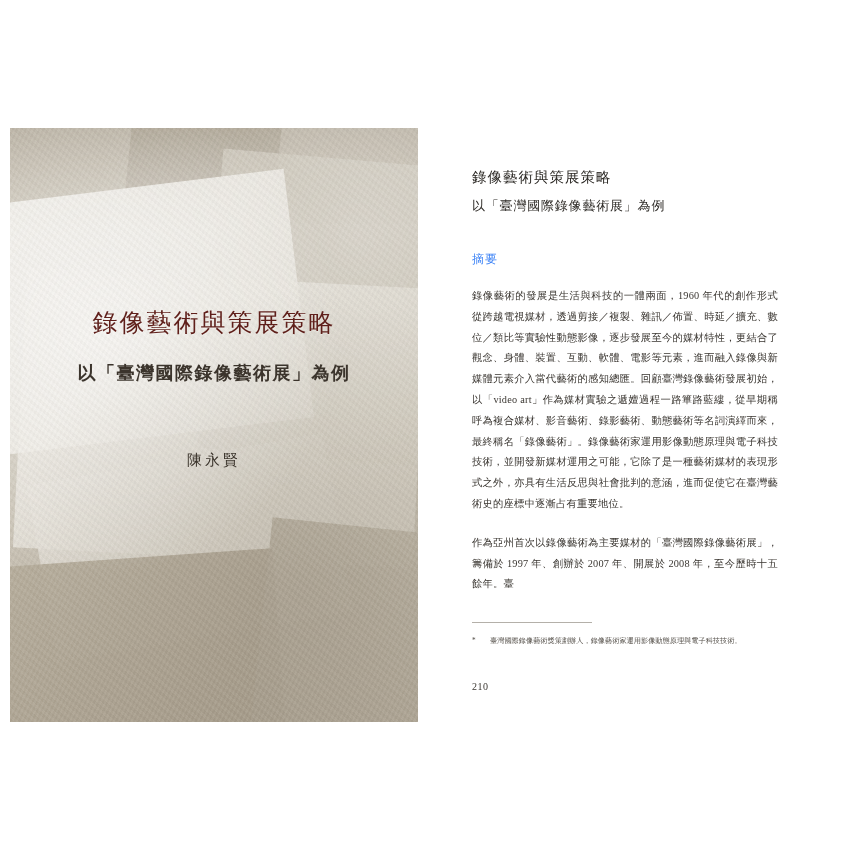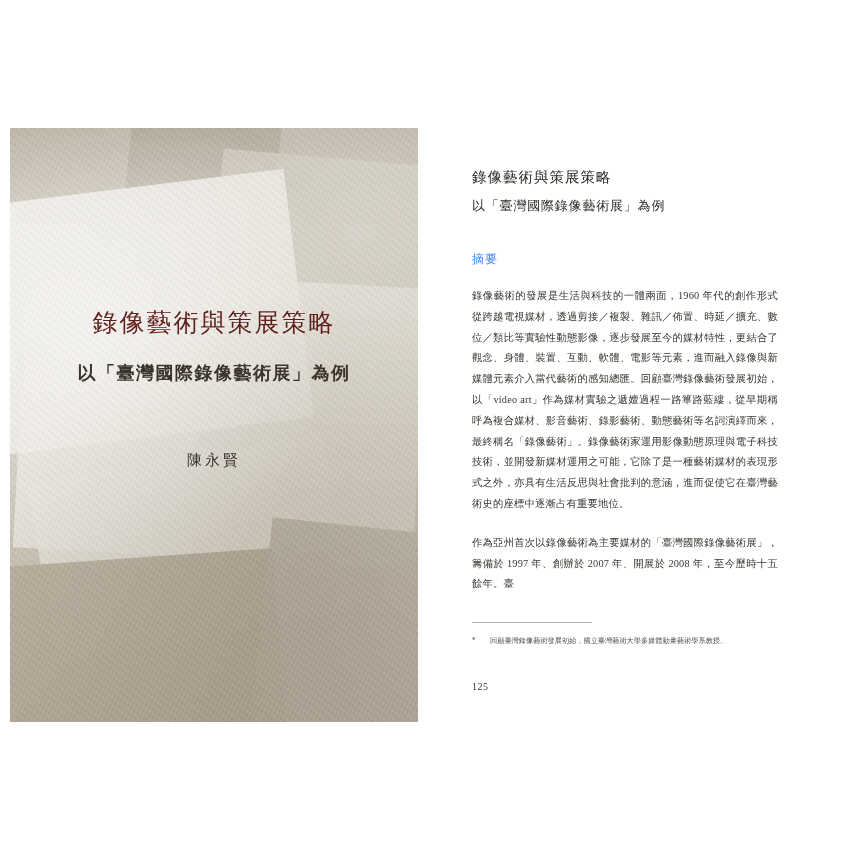--- a/index.html
+++ b/index.html
@@ -238,18 +238,18 @@
       <h1 class="r-title">錄像藝術與策展策略</h1>
       <h2 class="r-subtitle">以「臺灣國際錄像藝術展」為例</h2>
       <h3 class="r-section-head">摘要</h3>
       <p class="r-para">錄像藝術的發展是生活與科技的一體兩面，1960 年代的創作形式從跨越電視媒材，透過剪接／複製、雜訊／佈置、時延／擴充、數位／類比等實驗性動態影像，逐步發展至今的媒材特性，更結合了觀念、身體、裝置、互動、軟體、電影等元素，進而融入錄像與新媒體元素介入當代藝術的感知總匯。回顧臺灣錄像藝術發展初始，以「video art」作為媒材實驗之遞嬗過程一路篳路藍縷，從早期稱呼為複合媒材、影音藝術、錄影藝術、動態藝術等名詞演繹而來，最終稱名「錄像藝術」。錄像藝術家運用影像動態原理與電子科技技術，並開發新媒材運用之可能，它除了是一種藝術媒材的表現形式之外，亦具有生活反思與社會批判的意涵，進而促使它在臺灣藝術史的座標中逐漸占有重要地位。</p>
       <p class="r-para">作為亞州首次以錄像藝術為主要媒材的「臺灣國際錄像藝術展」，籌備於 1997 年、創辦於 2007 年、開展於 2008 年，至今歷時十五餘年。臺</p>
     </div>
 
     <div id="footnote-rule"></div>
     <div id="footnote">
       <span class="fn-mark">*</span>
-      <span>回顧臺灣錄像藝術發展初始，國立臺灣藝術大學多媒體動畫藝術學系教授。</span>
+      <span>臺灣國際錄像藝術獎策劃辦人，錄像藝術家運用影像動態原理與電子科技技術。</span>
     </div>
-    <div id="page-number">125</div>
+    <div id="page-number">210</div>
   </div>
 
 </div>
 
 </body></html>

